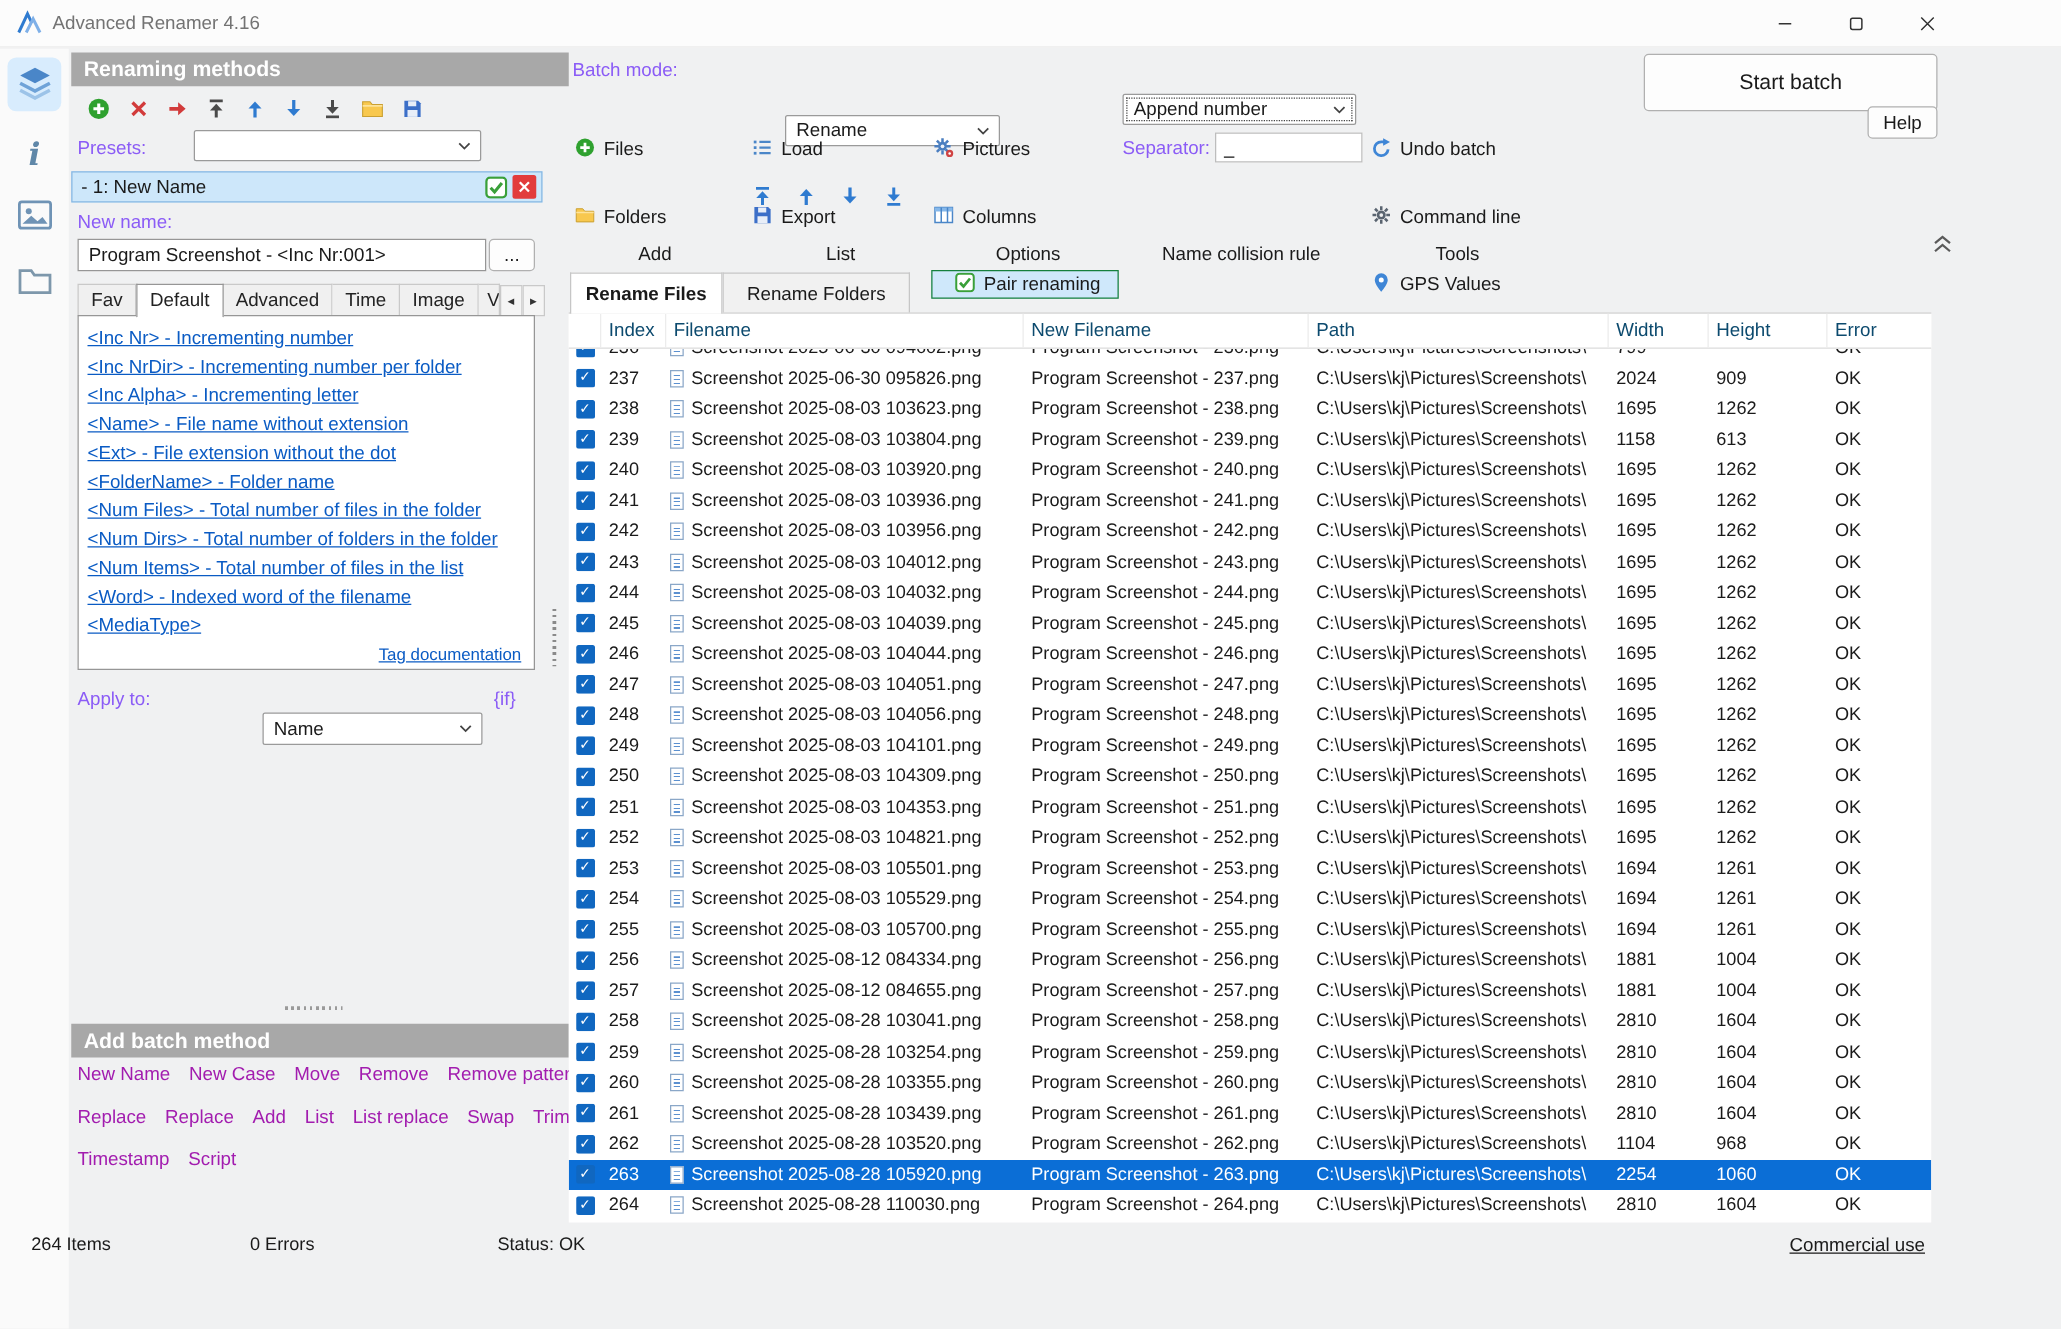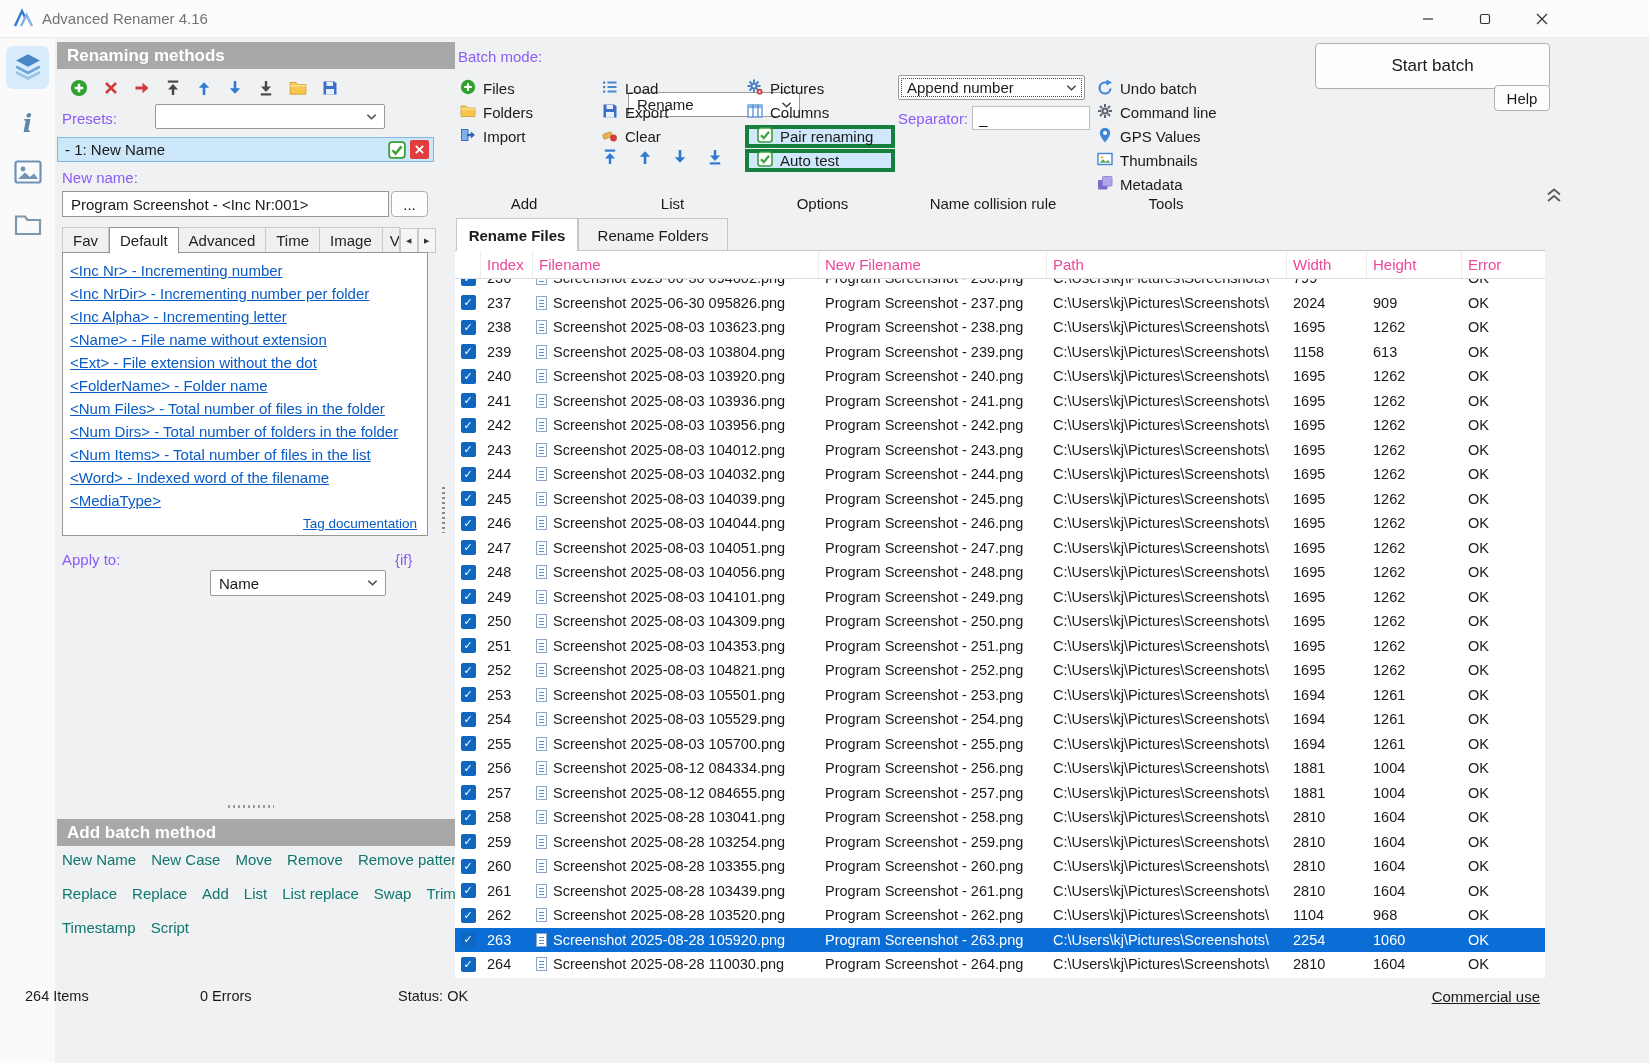--- a/index.html
+++ b/index.html
@@ -51,38 +51,38 @@
   .tab-scroll { margin-left:auto; display:flex; }
   .tsb { width:18px; height:25px; background:#f5f5f5; border:1px solid #c9c9c9; display:flex; align-items:center; justify-content:center; font-size:7px; color:#333; }
   .tagbox { left:62px; top:252px; width:366px; height:284px; background:#fff; border:1px solid #969696; padding:7px 0 0 7px; position:absolute; z-index:2; }
   .tag-link { display:block; width:max-content; color:#0a5bc4; text-decoration:underline; font-size:15px; line-height:22px; margin-bottom:1px; cursor:pointer; }
   .doc-link { position:absolute; right:10px; bottom:4px; color:#0a5bc4; text-decoration:underline; font-size:13.5px; cursor:pointer; }
   .v-grip { left:442px; top:487px; width:3px; height:46px; background:repeating-linear-gradient(to bottom,#8a8a8a 0 2px,transparent 2px 5px); }
   .h-grip { left:228px; top:805px; width:46px; height:3px; background:repeating-linear-gradient(to right,#9a9a9a 0 2px,transparent 2px 5px); }
   .applyto-combo { left:210px; top:545px; width:176px; height:26px; }
   .p-hdr2 { left:57px; top:819px; width:398px; }
   .mrow { left:62px; width:392px; display:flex; gap:15px; white-space:nowrap; }
-  .mbtn { cursor:pointer; color:#0f766e; }
+  .mbtn { cursor:pointer; color:#a21caf; }
 
   
-  .tb-item { display:flex; align-items:center; gap:7px; height:23px; margin-bottom:1px; font-size:15px; padding:0 5px 0 2px; white-space:nowrap; }
-  .pill { background:#cfe8fb; border:4px solid #15803d; padding:0 5px 0 8px; width:150px; }
+  .tb-item { display:flex; align-items:center; gap:7px; height:23px; margin-bottom:1px; font-size:15px; padding:0 5px 0 2px; white-space:nowrap;margin-top:31px; }
+  .pill { background:#cfe8fb; border:1px solid #15803d; padding:0 5px 0 18px; width:150px; }
   .group-hdr { top:195px; text-align:center; font-size:15px; color:#1a1a1a; position:absolute; }
   .start-batch { left:1315px; top:43px; width:235px; height:46px; font-size:17px; font-weight:500; }
   .help-btn { left:1494px; top:85px; width:56px; height:26px; }
   .list-arrows { left:602px; top:149px; display:flex; gap:19px; position:absolute; }
 
   
   .mtab { position:absolute; top:218px; height:33px; display:flex; align-items:center; justify-content:center; border:1px solid #c6c6c6; border-bottom:none; font-size:15px; }
   .mtab.active { left:456px; width:122px; background:#fff; font-weight:bold; z-index:4; }
   .mtab.inactive { left:578px; width:150px; background:#f1f1f1; }
   .ftable { position:absolute; left:455px; top:250px; width:1090px; height:728px; background:#fff; border-top:1px solid #c6c6c6; }
   .grid-cols { display:grid; grid-template-columns:26px 52px 286px 228px 240px 80px 95px 83px; }
   .thead { height:28px; border-bottom:1px solid #dcdcdc; position:relative; z-index:2; background:#fff; }
-  .th { line-height:27px; padding-left:6px; border-right:1px solid #ececec; font-size:15px; color:#ec4899; white-space:nowrap; overflow:hidden; }
+  .th { line-height:27px; padding-left:6px; border-right:1px solid #ececec; font-size:15px; color:#0c4a6e; white-space:nowrap; overflow:hidden; }
   .tbody { position:absolute; left:0; top:28px; width:1090px; height:700px; overflow:hidden; }
   .trow { height:24.5px; align-items:center; font-size:14.5px; cursor:default; }
   .trow.partial { margin-top:-13px; }
   .trow.selected { background:#0b6ed6; color:#fff; }
   .c { padding-left:6px; white-space:nowrap; overflow:hidden; }
   .cbc { display:flex; justify-content:center; padding-left:0; }
   .cb { width:15px; height:15px; background:#1067c0; border-radius:2px; color:#fff; font-size:11px; font-weight:bold; line-height:15px; text-align:center; }
   .fcell { display:flex; align-items:center; gap:6px; padding-left:3px; }
   .ficon { width:11px; height:14px; background:#fff; border:1px solid #8aa7c8; position:relative; flex:0 0 auto; }
   .ficon::before { content:""; position:absolute; left:2px; right:2px; top:3px; height:8px;

